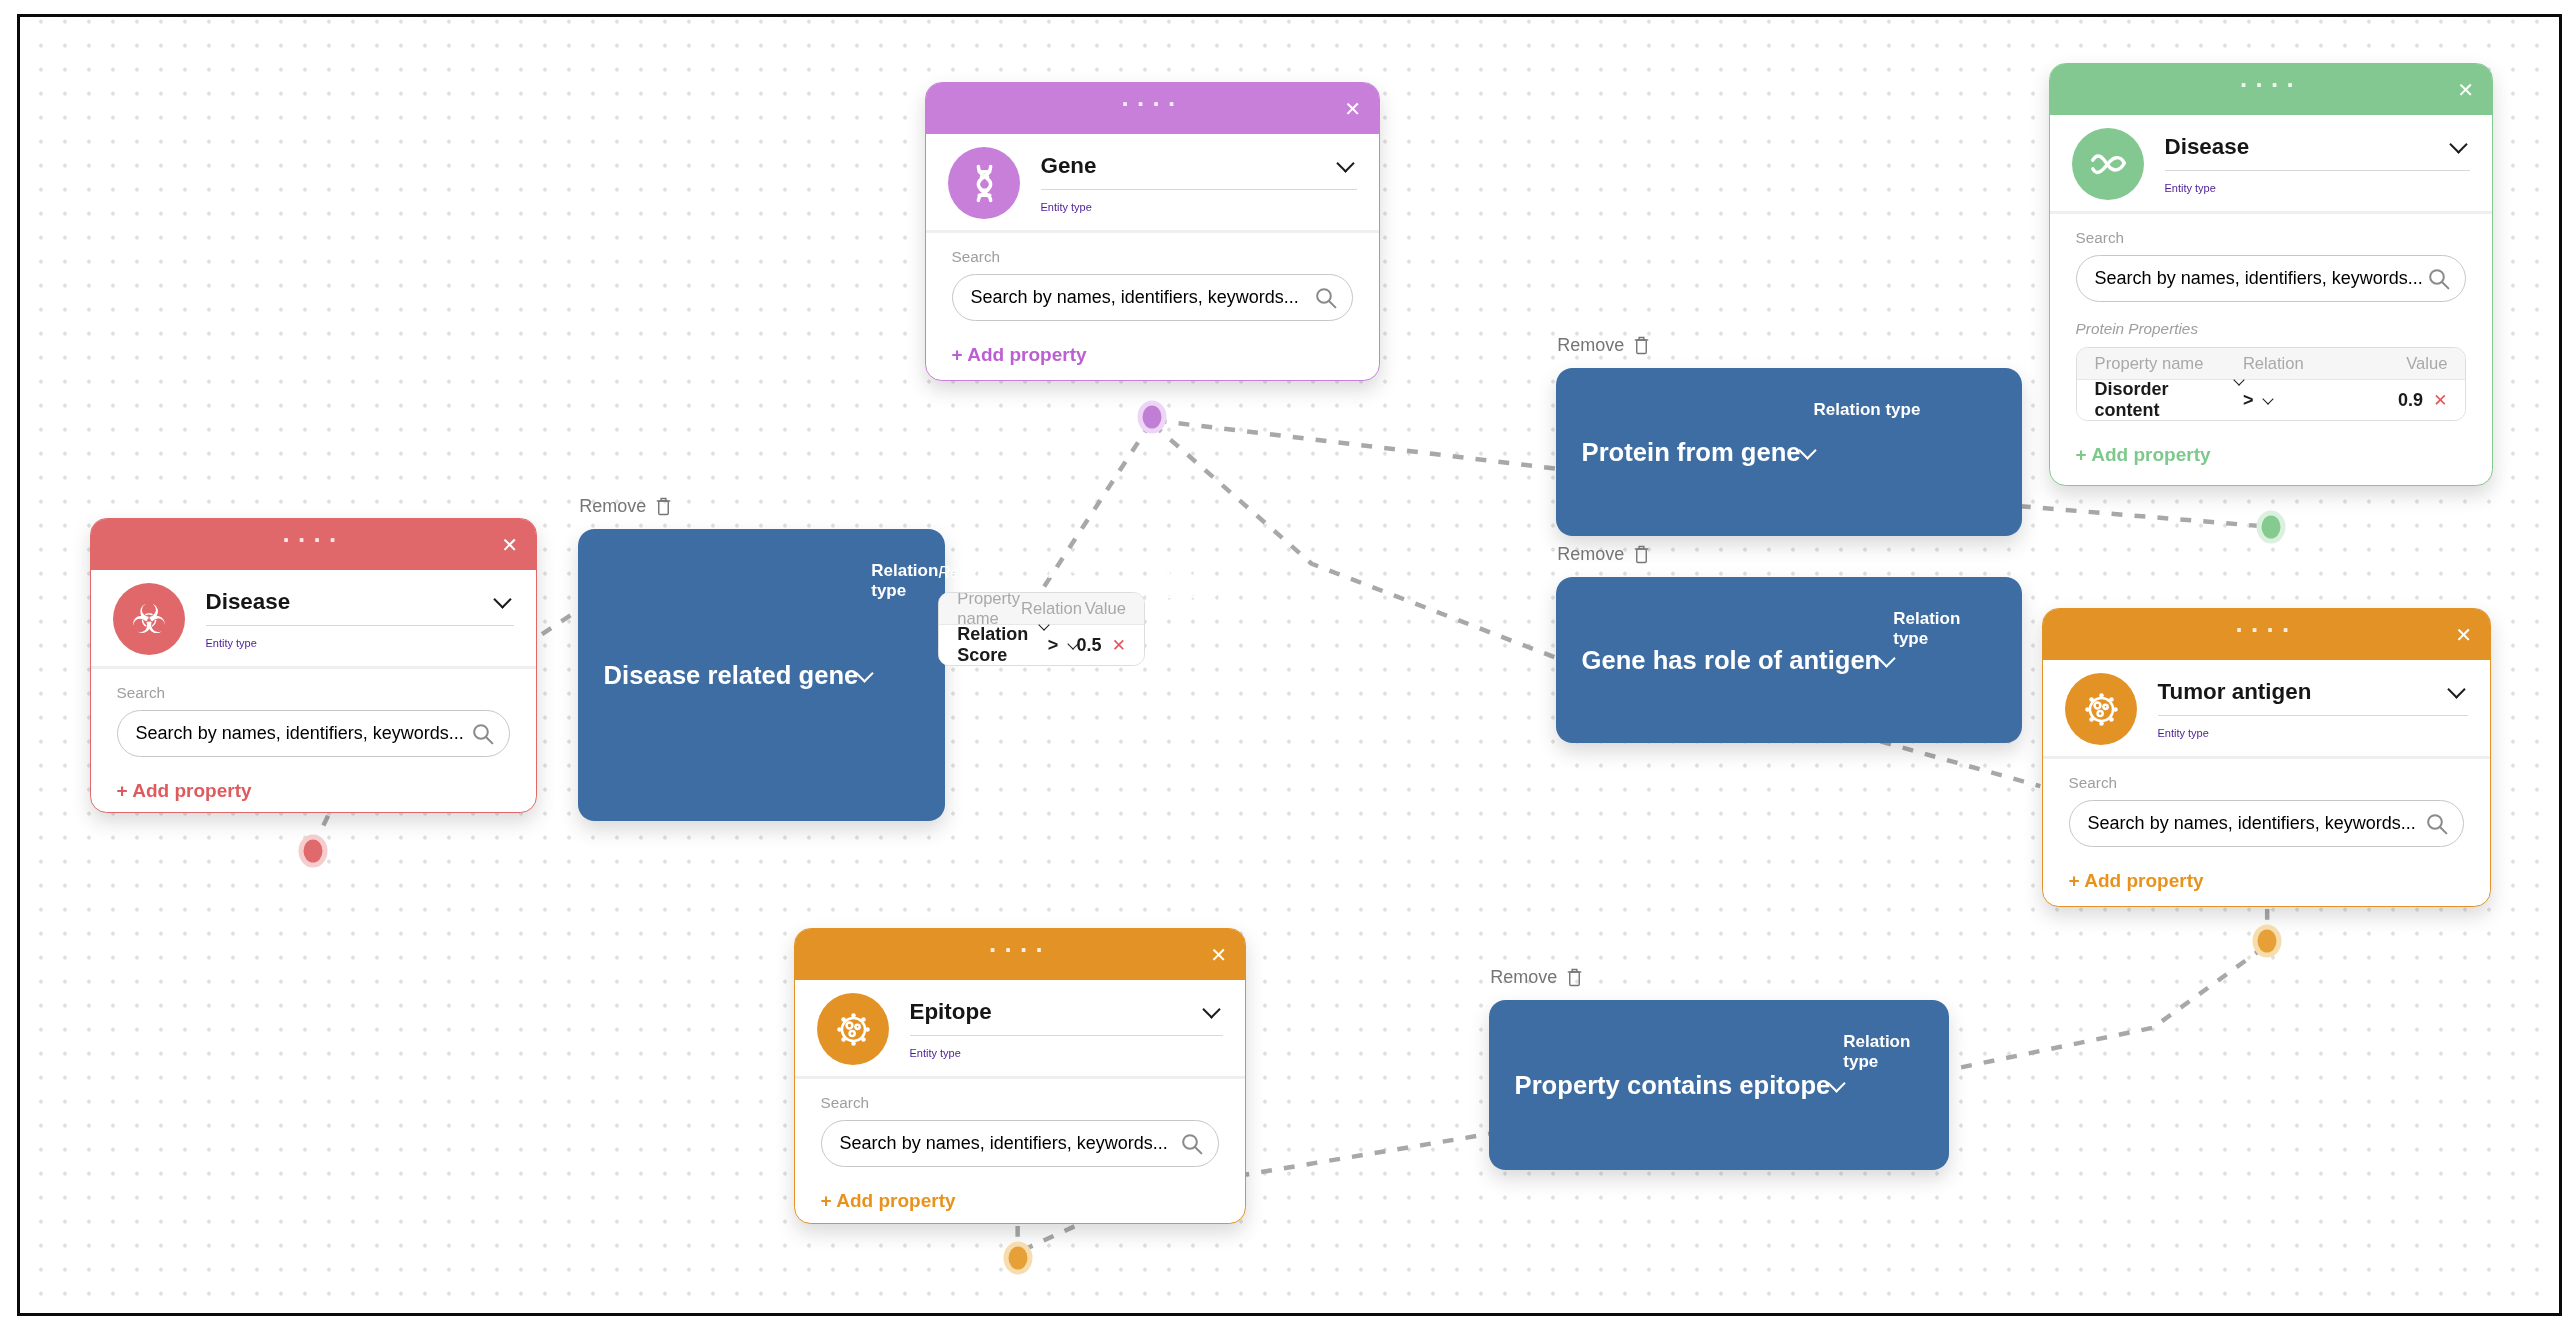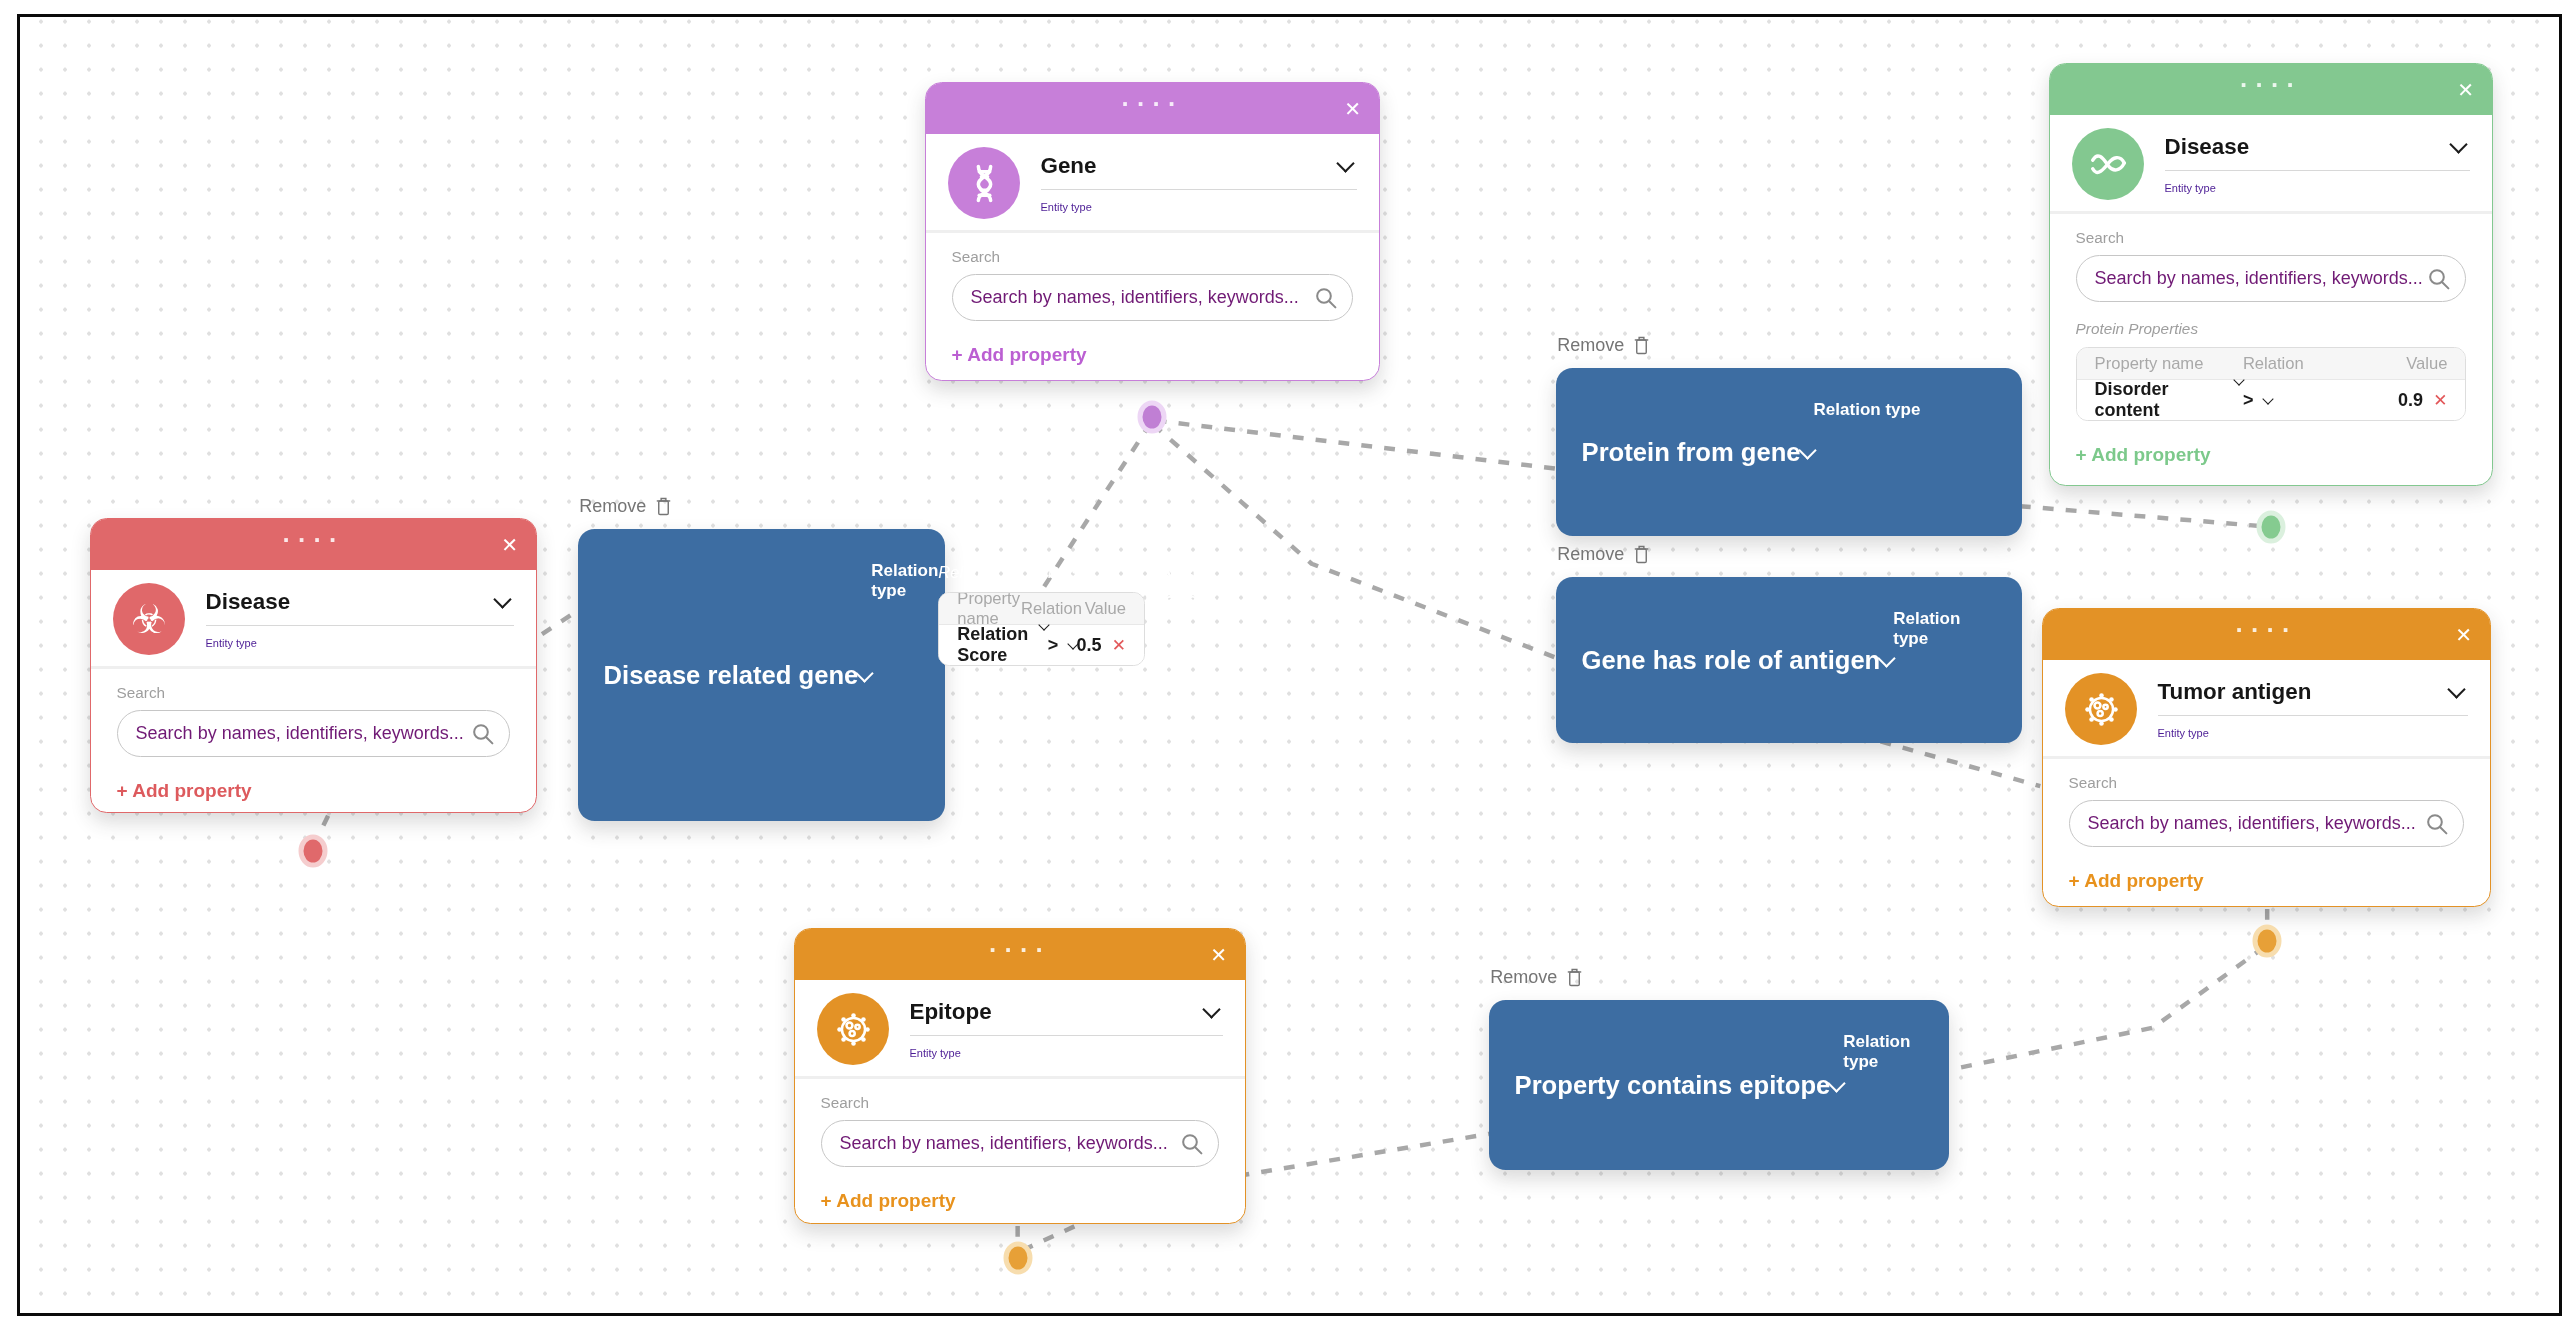--- a/index.html
+++ b/index.html
@@ -34,21 +34,21 @@
   .e-tbox{flex:1;display:flex;flex-direction:column;min-width:0;}
   .e-trow{display:flex;align-items:center;justify-content:space-between;padding-right:5.1px;}
   .e-title{font-size:22.4px;font-weight:bold;color:#161616;}
   .e-underline{height:1.3px;background:#d8d8d8;margin:9.6px 0 11px 0;}
   .e-type{color:#4c1d95;font-size:11px;}
   .e-sep{height:2.6px;background:#efefef;}
   .e-body{padding:15.3px 25.6px 0 25.6px;flex:1;}
   .s-label{color:#9e9e9e;font-size:15.3px;}
   .s-input{margin-top:8.3px;height:47px;border:1.9px solid #c6c6c6;border-radius:25.6px;background:#fff;
     display:flex;align-items:center;justify-content:space-between;padding:0 14px 0 18px;box-sizing:border-box;cursor:text;}
-  .s-ph{color:#701a75;font-size:18px;white-space:nowrap;overflow:hidden;}
+  .s-ph{color:#000000;font-size:18px;white-space:nowrap;overflow:hidden;}
   .s-icon svg{width:25.6px;height:25.6px;display:block;}
   .add{margin-top:23px;font-size:19px;font-weight:bold;color:var(--add);cursor:pointer;}
   .add.white{color:#fff;}
 
   
   .chev{display:inline-block;width:11px;height:11px;border-right:2.6px solid #1c1c1c;border-bottom:2.6px solid #1c1c1c;
     transform:rotate(45deg);margin-top:-5.1px;flex:0 0 auto;}
   .chev.white{border-color:#fff;}
   .chev.sm{width:7px;height:7px;border-width:1.9px;margin-top:-3.2px;}
 

